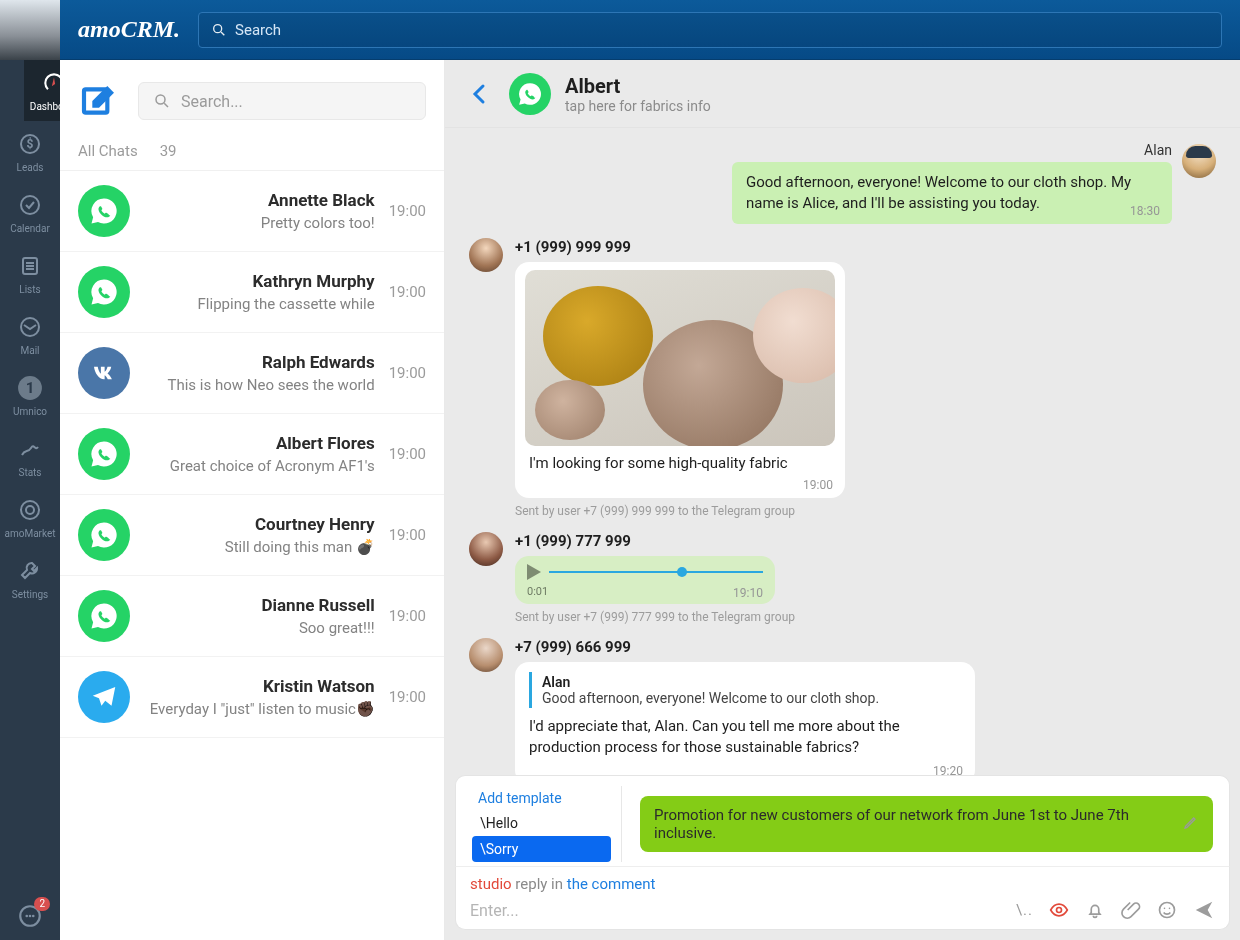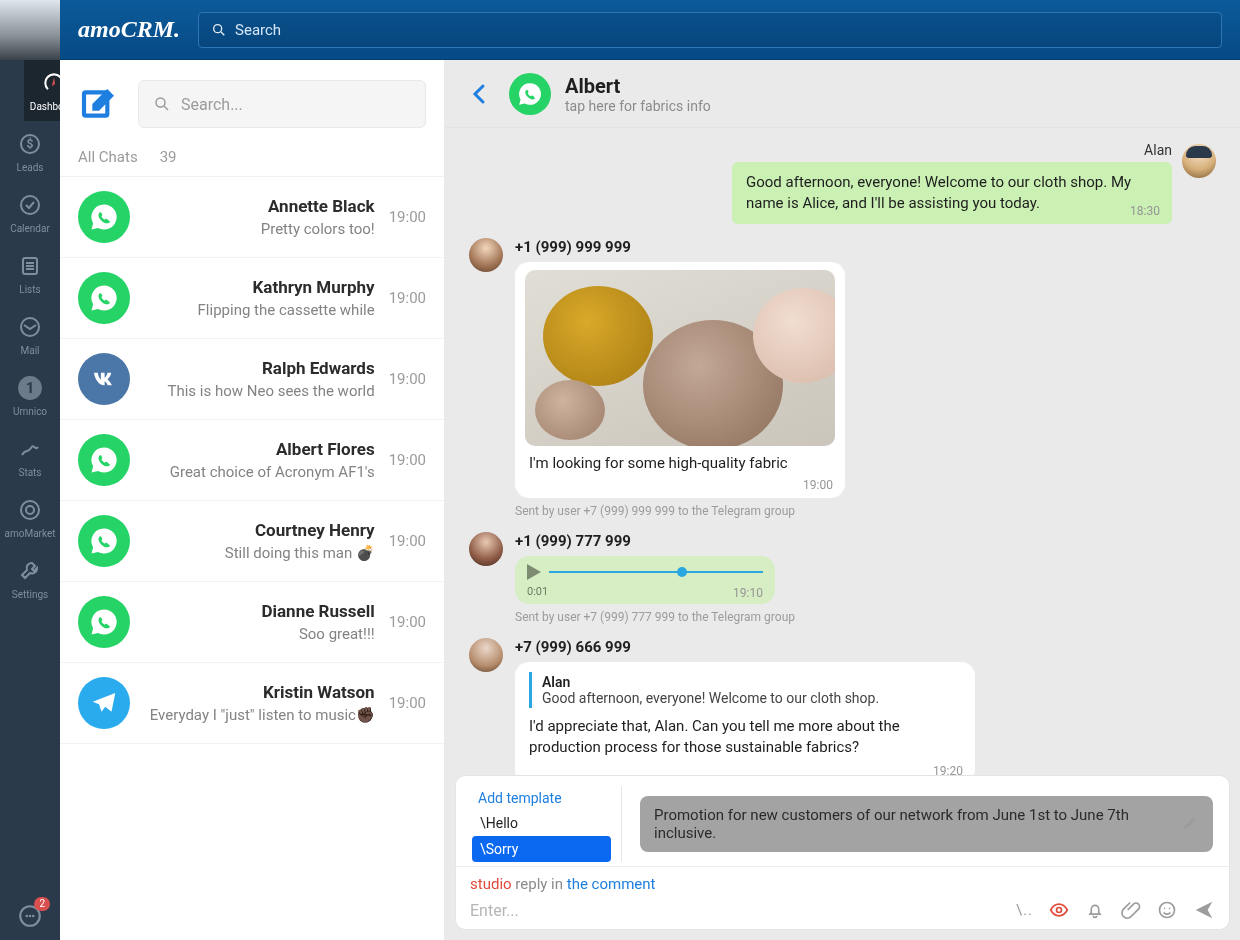--- a/index.html
+++ b/index.html
@@ -38,21 +38,21 @@
 .header-search svg { opacity: .9; }
 
 
 .chat-sidebar {
   position: absolute; left: 60px; top: 60px; width: 385px; bottom: 0;
   background: #fff; border-right: 1px solid #e9e9e9; display: flex; flex-direction: column;
 }
 .compose-row { display: flex; align-items: center; gap: 18px; padding: 20px 18px; }
 .compose-btn { width: 42px; height: 42px; display:flex; align-items:center; justify-content:center; }
 .list-search {
-  flex:1; height: 48px; border-radius: 6px; background: #f5f5f5; border: 1px solid #e8e8e8;
+  flex:1; height: 38px; border-radius: 6px; background: #f5f5f5; border: 1px solid #e8e8e8;
   display: flex; align-items: center; padding: 0 14px; gap: 10px; color: #9b9b9b;
 }
 .list-search input { flex:1; border:none; background:transparent; outline:none; font-size: 16px; }
 .list-search input::placeholder { color:#9b9b9b; }
 .allchats { padding: 0 18px 10px; color: #9b9b9b; font-size: 15px; display:flex; gap:22px; border-bottom:1px solid #f0f0f0; }
 .allchats .cnt { color:#9b9b9b; }
 .chat-list { flex:1; overflow-y:auto; }
 .chat-item { display:flex; align-items:center; gap:14px; padding: 14px 18px; border-bottom:1px solid #f2f2f2; cursor:pointer; }
 .chat-app { width:52px; height:52px; border-radius:50%; display:flex; align-items:center; justify-content:center; flex-shrink:0; }
 .app-wa { background:#25d366; }
@@ -114,21 +114,21 @@
 
 
 .templates {
   display:flex; gap:18px; padding:10px 16px 4px; background:#fff; margin:0 10px; border:1px solid #e4e4e4; border-radius:10px 10px 0 0; border-bottom:none;
 }
 .tmpl-list { width:150px; border-right:1px solid #e7e7e7; padding-right:10px; }
 .tmpl-add { color:#1e7fe0; font-size:14px; cursor:pointer; padding:4px 6px; }
 .tmpl-item { font-size:14px; color:#1f1f1f; padding:5px 8px; border-radius:4px; cursor:pointer; }
 .tmpl-item.sel { background:#0a69f0; color:#fff; }
 .tmpl-preview { flex:1; display:flex; align-items:center; gap:10px; }
-.tmpl-box { flex:1; background:#a3a3a3; border-radius:8px; padding:10px 14px; font-size:15px; color:#2b2b2b; display:flex; align-items:center; justify-content:space-between; }
+.tmpl-box { flex:1; background:#84cc16; border-radius:8px; padding:10px 14px; font-size:15px; color:#2b2b2b; display:flex; align-items:center; justify-content:space-between; }
 .edit-ic { color:#9a9a9a; cursor:pointer; }
 
 
 .composer {
   background:#fff; margin:0 10px 10px; border:1px solid #e4e4e4; border-top:1px solid #eee; border-radius:0 0 10px 10px;
   padding:8px 14px 8px;
 }
 .reply-line { font-size:15px; margin-bottom:6px; }
 .reply-line .studio { color:#e24a3b; }
 .reply-line .mid { color:#8a8a8a; }

